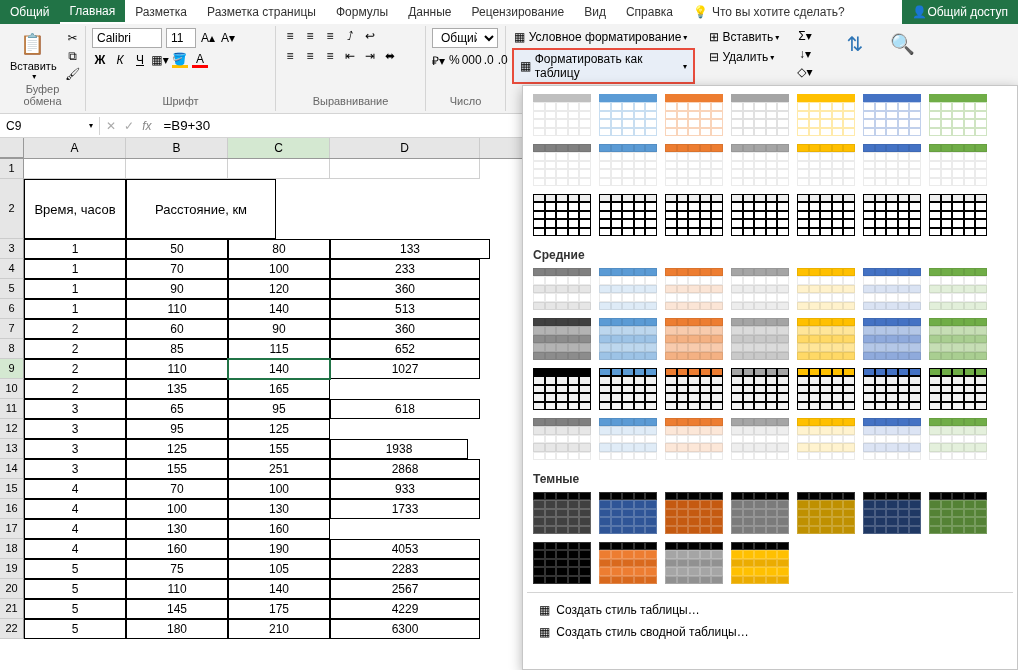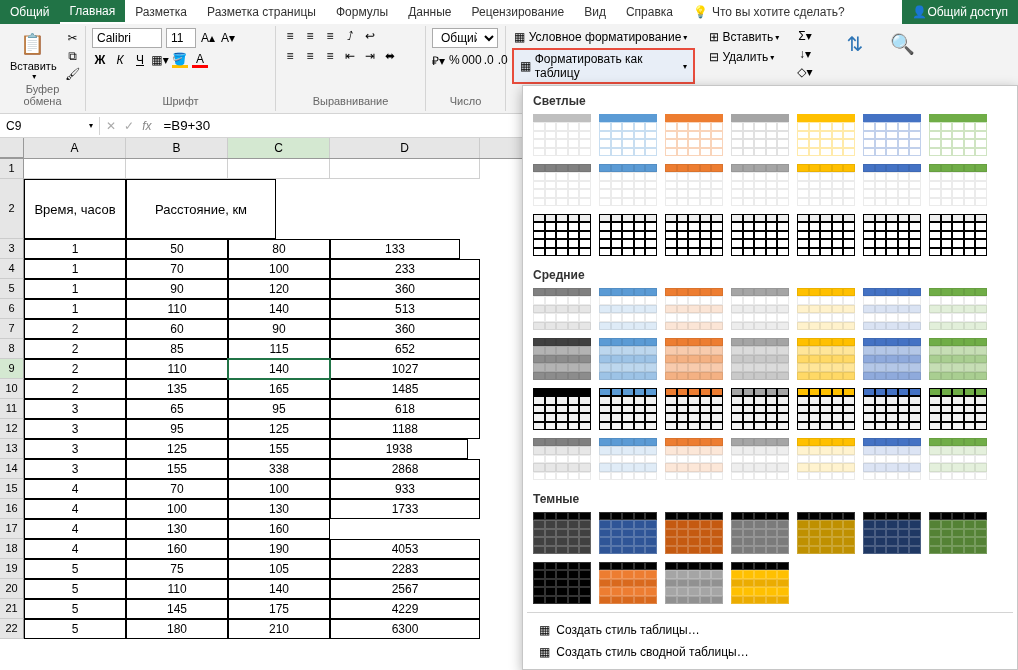--- a/index.html
+++ b/index.html
@@ -233,21 +233,21 @@
     <div class="grid-row">
       <div class="row-h" style="height:60px;line-height:59px">2</div>
       <div class="cell data-border header-row-cell" style="width:102px;height:60px">Время, часов</div>
       <div class="cell data-border header-row-cell" style="width:150px;height:60px">Расстояние, км</div>
     </div>
     <div class="grid-row">
       <div class="row-h" style="height:20px;line-height:19px">3</div>
       <div class="cell data-border" style="width:102px;height:20px;line-height:19px">1</div>
       <div class="cell data-border" style="width:102px;height:20px;line-height:19px">50</div>
       <div class="cell data-border" style="width:102px;height:20px;line-height:19px">80</div>
-      <div class="cell data-border" style="width:130px;height:20px;line-height:19px">133</div>
+      <div class="cell data-border" style="width:160px;height:20px;line-height:19px">133</div>
     </div>
     <div class="grid-row">
       <div class="row-h" style="height:20px;line-height:19px">4</div>
       <div class="cell data-border" style="width:102px;height:20px;line-height:19px">1</div>
       <div class="cell data-border" style="width:102px;height:20px;line-height:19px">70</div>
       <div class="cell data-border" style="width:102px;height:20px;line-height:19px">100</div>
       <div class="cell data-border" style="width:150px;height:20px;line-height:19px">233</div>
     </div>
     <div class="grid-row">
       <div class="row-h" style="height:20px;line-height:19px">5</div>
@@ -282,48 +282,46 @@
       <div class="cell data-border" style="width:102px;height:20px;line-height:19px">2</div>
       <div class="cell data-border" style="width:102px;height:20px;line-height:19px">110</div>
       <div class="cell data-border selected" style="width:102px;height:20px;line-height:19px">140</div>
       <div class="cell data-border" style="width:150px;height:20px;line-height:19px">1027</div>
     </div>
     <div class="grid-row">
       <div class="row-h" style="height:20px;line-height:19px">10</div>
       <div class="cell data-border" style="width:102px;height:20px;line-height:19px">2</div>
       <div class="cell data-border" style="width:102px;height:20px;line-height:19px">135</div>
       <div class="cell data-border" style="width:102px;height:20px;line-height:19px">165</div>
-      <div class="cell data-border" style="width:150px;height:20px;line-height:19px">1485</div>
     </div>
     <div class="grid-row">
       <div class="row-h" style="height:20px;line-height:19px">11</div>
       <div class="cell data-border" style="width:102px;height:20px;line-height:19px">3</div>
       <div class="cell data-border" style="width:102px;height:20px;line-height:19px">65</div>
       <div class="cell data-border" style="width:102px;height:20px;line-height:19px">95</div>
       <div class="cell data-border" style="width:150px;height:20px;line-height:19px">618</div>
     </div>
     <div class="grid-row">
       <div class="row-h" style="height:20px;line-height:19px">12</div>
       <div class="cell data-border" style="width:102px;height:20px;line-height:19px">3</div>
       <div class="cell data-border" style="width:102px;height:20px;line-height:19px">95</div>
       <div class="cell data-border" style="width:102px;height:20px;line-height:19px">125</div>
-      <div class="cell data-border" style="width:150px;height:20px;line-height:19px">1188</div>
     </div>
     <div class="grid-row">
       <div class="row-h" style="height:20px;line-height:19px">13</div>
       <div class="cell data-border" style="width:102px;height:20px;line-height:19px">3</div>
       <div class="cell data-border" style="width:102px;height:20px;line-height:19px">125</div>
       <div class="cell data-border" style="width:102px;height:20px;line-height:19px">155</div>
       <div class="cell data-border" style="width:138px;height:20px;line-height:19px">1938</div>
     </div>
     <div class="grid-row">
       <div class="row-h" style="height:20px;line-height:19px">14</div>
       <div class="cell data-border" style="width:102px;height:20px;line-height:19px">3</div>
       <div class="cell data-border" style="width:102px;height:20px;line-height:19px">155</div>
-      <div class="cell data-border" style="width:102px;height:20px;line-height:19px">338</div>
+      <div class="cell data-border" style="width:102px;height:20px;line-height:19px">251</div>
       <div class="cell data-border" style="width:150px;height:20px;line-height:19px">2868</div>
     </div>
     <div class="grid-row">
       <div class="row-h" style="height:20px;line-height:19px">15</div>
       <div class="cell data-border" style="width:102px;height:20px;line-height:19px">4</div>
       <div class="cell data-border" style="width:102px;height:20px;line-height:19px">70</div>
       <div class="cell data-border" style="width:102px;height:20px;line-height:19px">100</div>
       <div class="cell data-border" style="width:150px;height:20px;line-height:19px">933</div>
     </div>
     <div class="grid-row">
@@ -370,21 +368,20 @@
     <div class="grid-row">
       <div class="row-h" style="height:20px;line-height:19px">22</div>
       <div class="cell data-border" style="width:102px;height:20px;line-height:19px">5</div>
       <div class="cell data-border" style="width:102px;height:20px;line-height:19px">180</div>
       <div class="cell data-border" style="width:102px;height:20px;line-height:19px">210</div>
       <div class="cell data-border" style="width:150px;height:20px;line-height:19px">6300</div>
     </div>
   </div>
 
 <div class="gallery-panel">
-  <div class="gallery-section-h">Светлые</div>
   <div class="gallery-grid" id="g-light">
       <div class="style-thumb">
         <div class="t-row">
           <div class="t-cell" style="background:#bfbfbf;border-color:#bfbfbf55"></div>
           <div class="t-cell" style="background:#bfbfbf;border-color:#bfbfbf55"></div>
           <div class="t-cell" style="background:#bfbfbf;border-color:#bfbfbf55"></div>
           <div class="t-cell" style="background:#bfbfbf;border-color:#bfbfbf55"></div>
           <div class="t-cell" style="background:#bfbfbf;border-color:#bfbfbf55"></div>
         </div>
         <div class="t-row">

